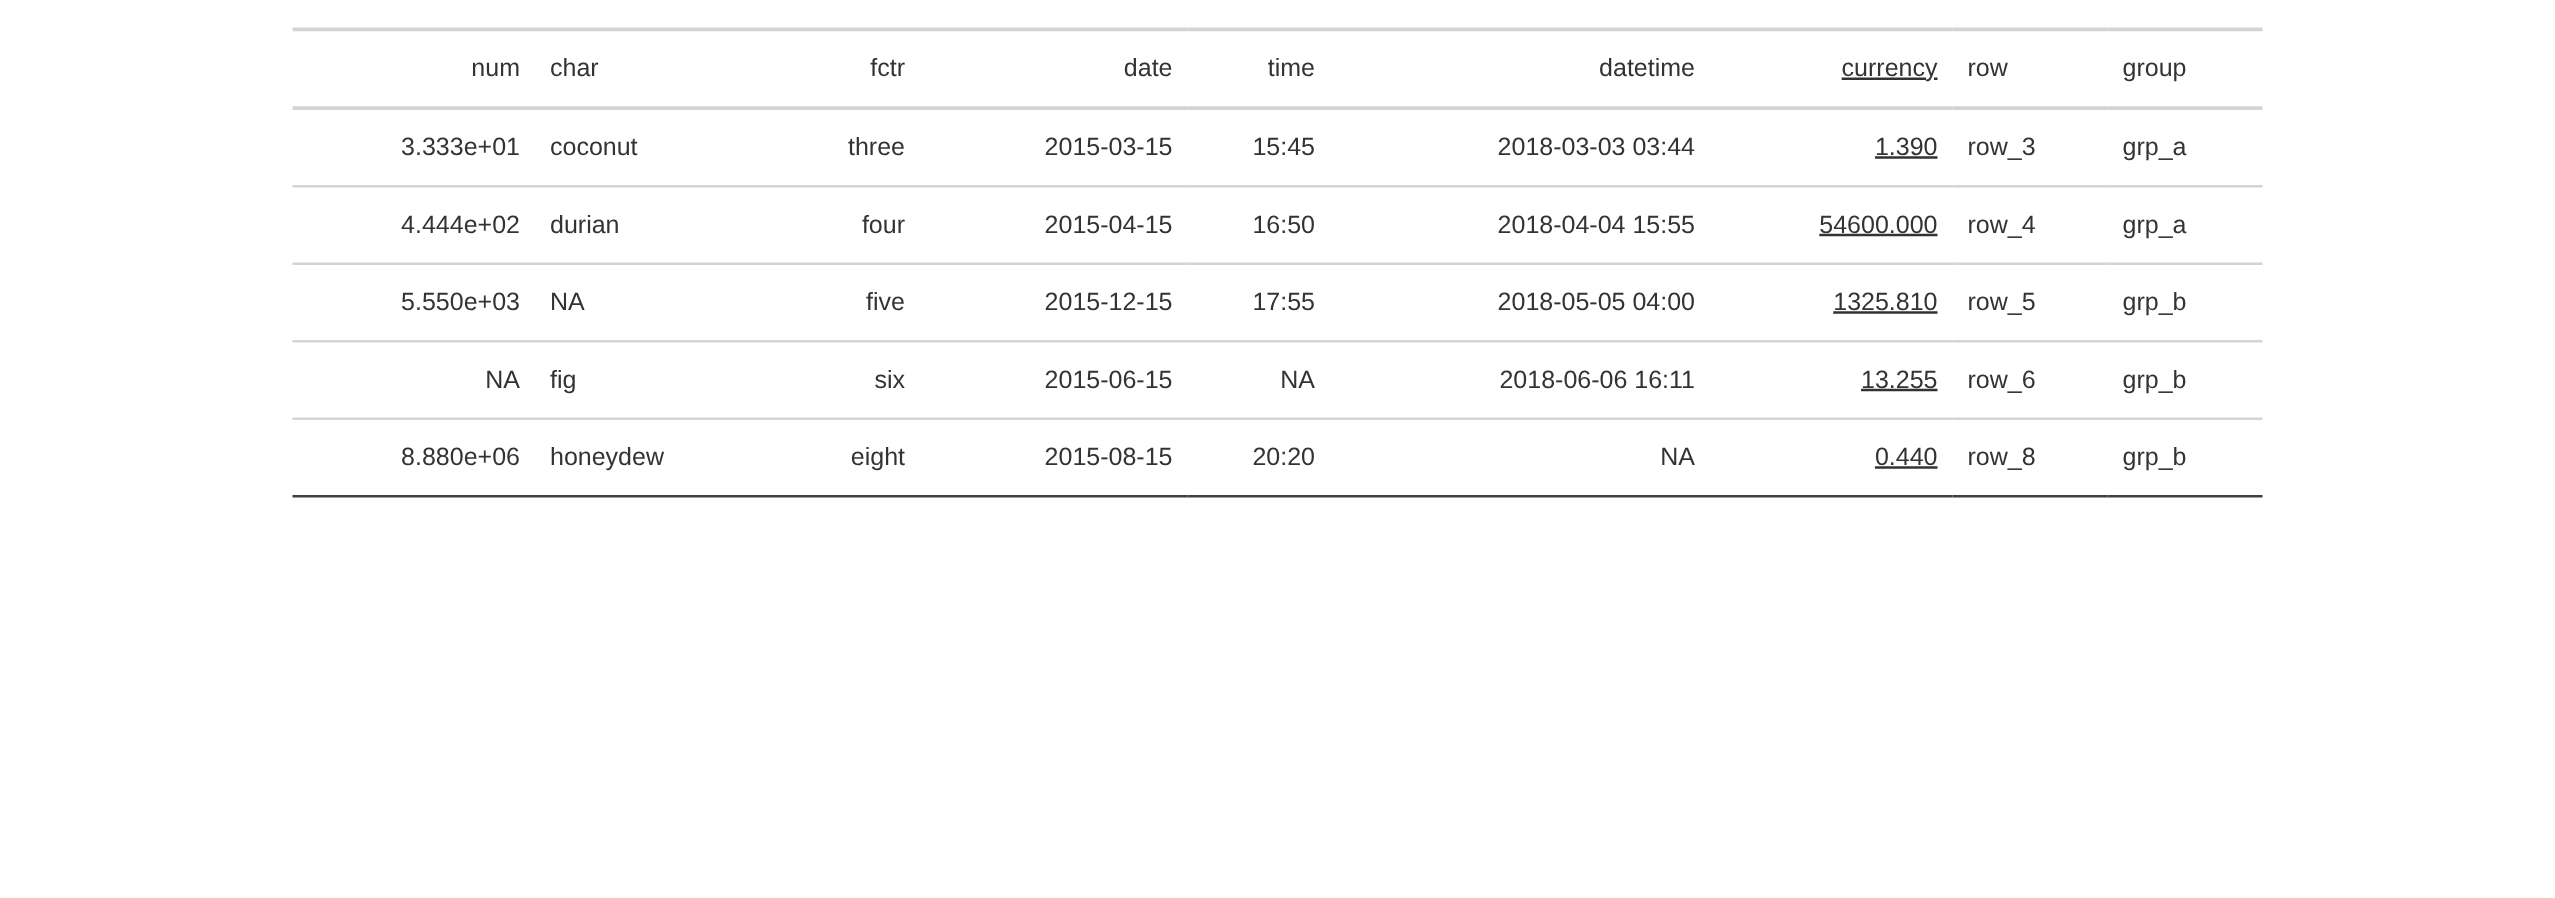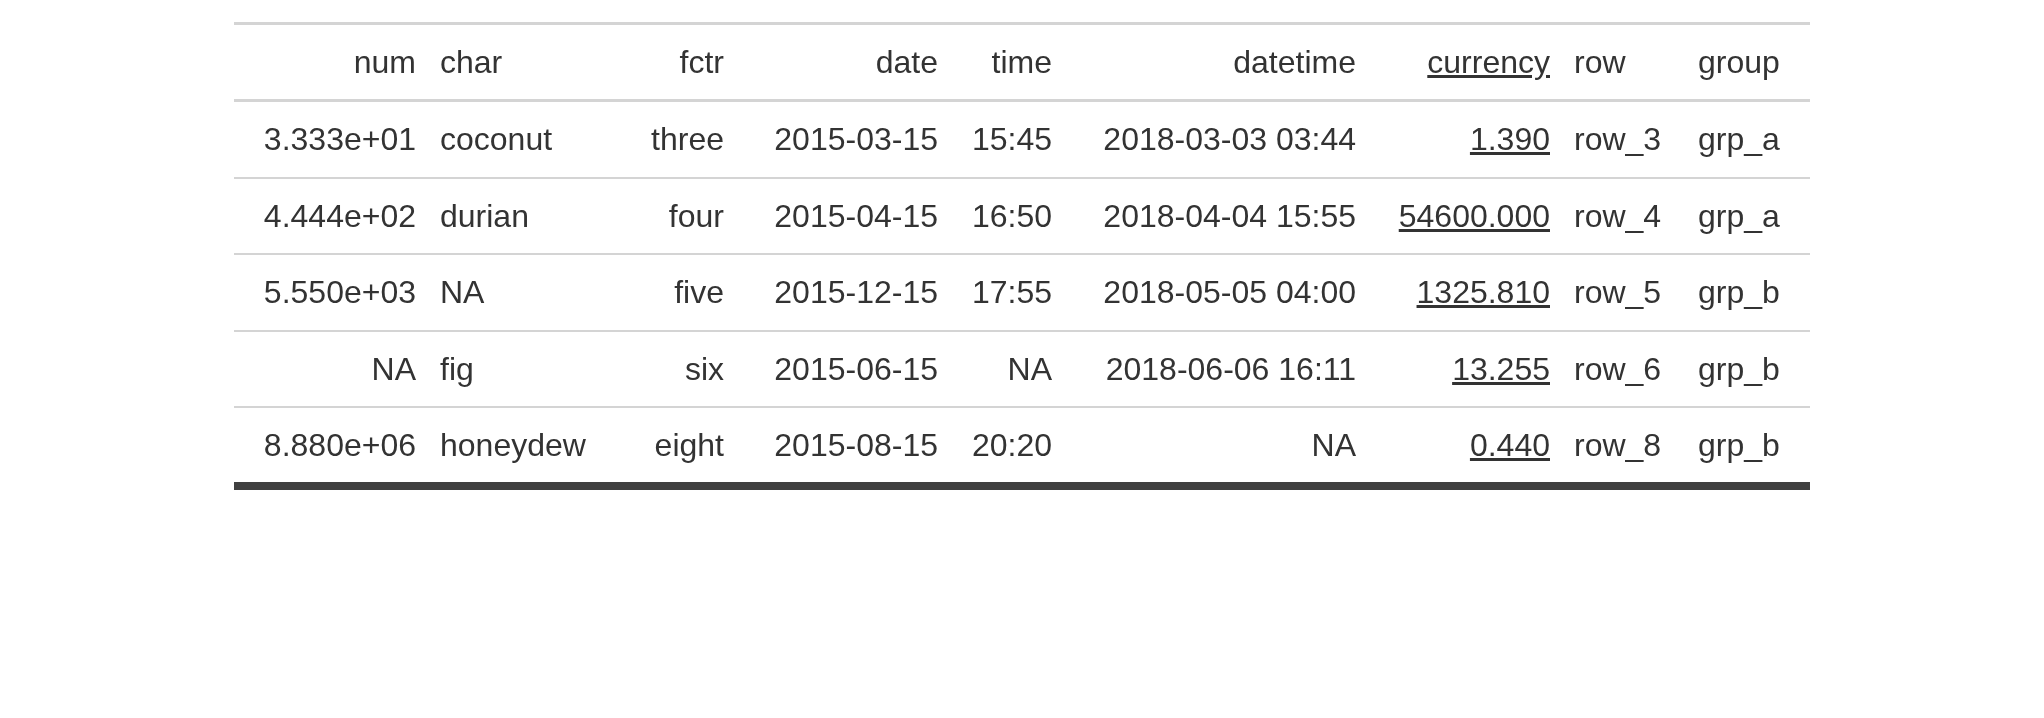--- a/index.html
+++ b/index.html
@@ -11,38 +11,38 @@
     font-family: -apple-system, BlinkMacSystemFont, "Segoe UI", Helvetica, Arial, sans-serif;
     color: #333333;
   }
   .wrap {
     display: flex;
     justify-content: center;
     padding-top: 22px;
   }
   table {
     border-collapse: collapse;
-    font-size: 32px;
+    font-size: 20px;
     line-height: 1.2;
   }
   thead th {
     font-weight: 400;
     padding: 18px 12px 18px 12px;
     border-top: 3px solid #d4d4d4;
     border-bottom: 3px solid #d4d4d4;
     white-space: nowrap;
   }
   tbody td {
     padding: 18px 12px 18px 12px;
     border-bottom: 2px solid #d4d4d4;
     white-space: nowrap;
     font-variant-numeric: tabular-nums;
   }
   tbody tr:last-child td {
-    border-bottom: 8px solid #404040;
+    border-bottom: 2px solid #404040;
   }
   .ar { text-align: right; }
   .al { text-align: left; }
   
   .c-num      { min-width: 170px; }
   .c-char     { min-width: 160px; }
   .c-fctr     { min-width: 100px; }
   .c-date     { min-width: 190px; }
   .c-time     { min-width: 90px; }
   .c-datetime { min-width: 280px; }

